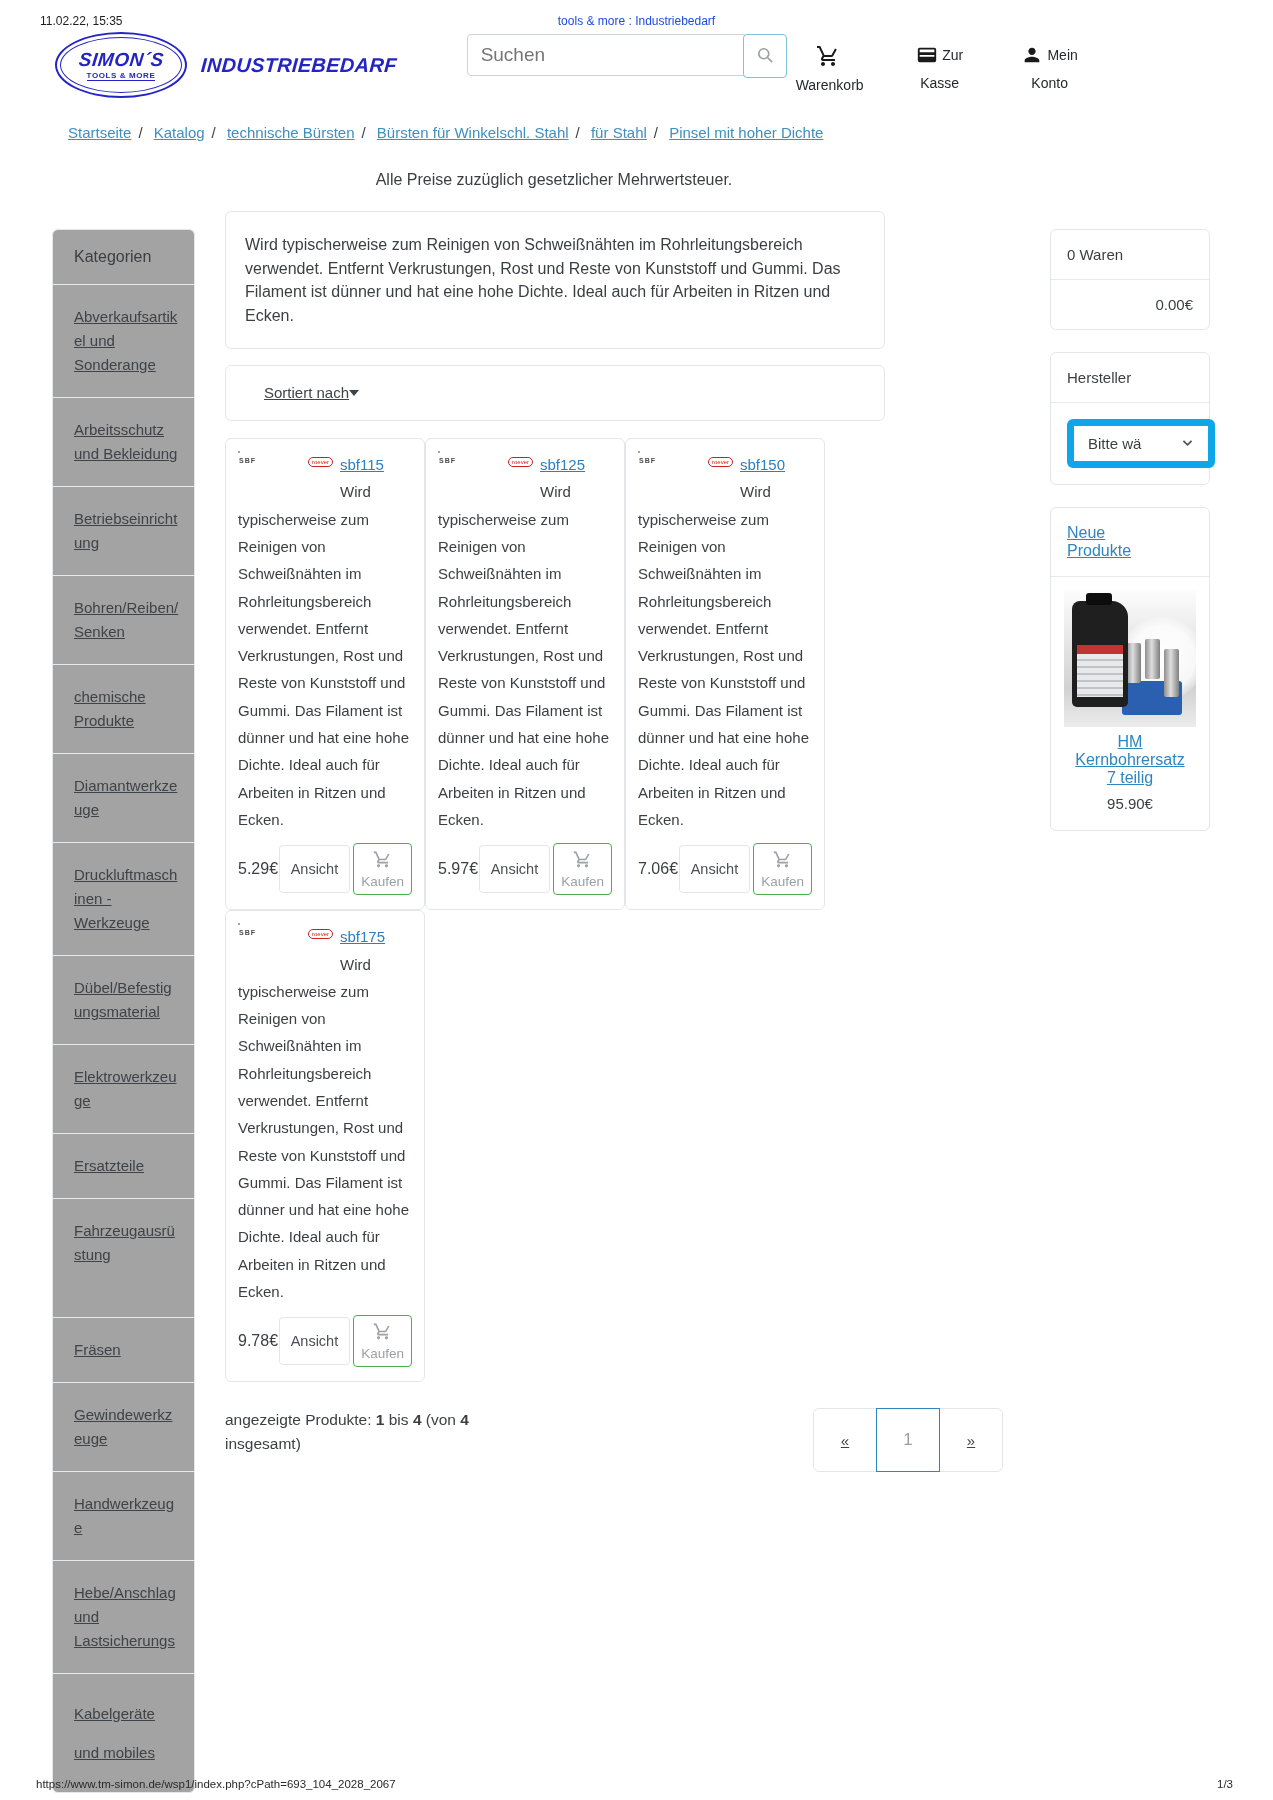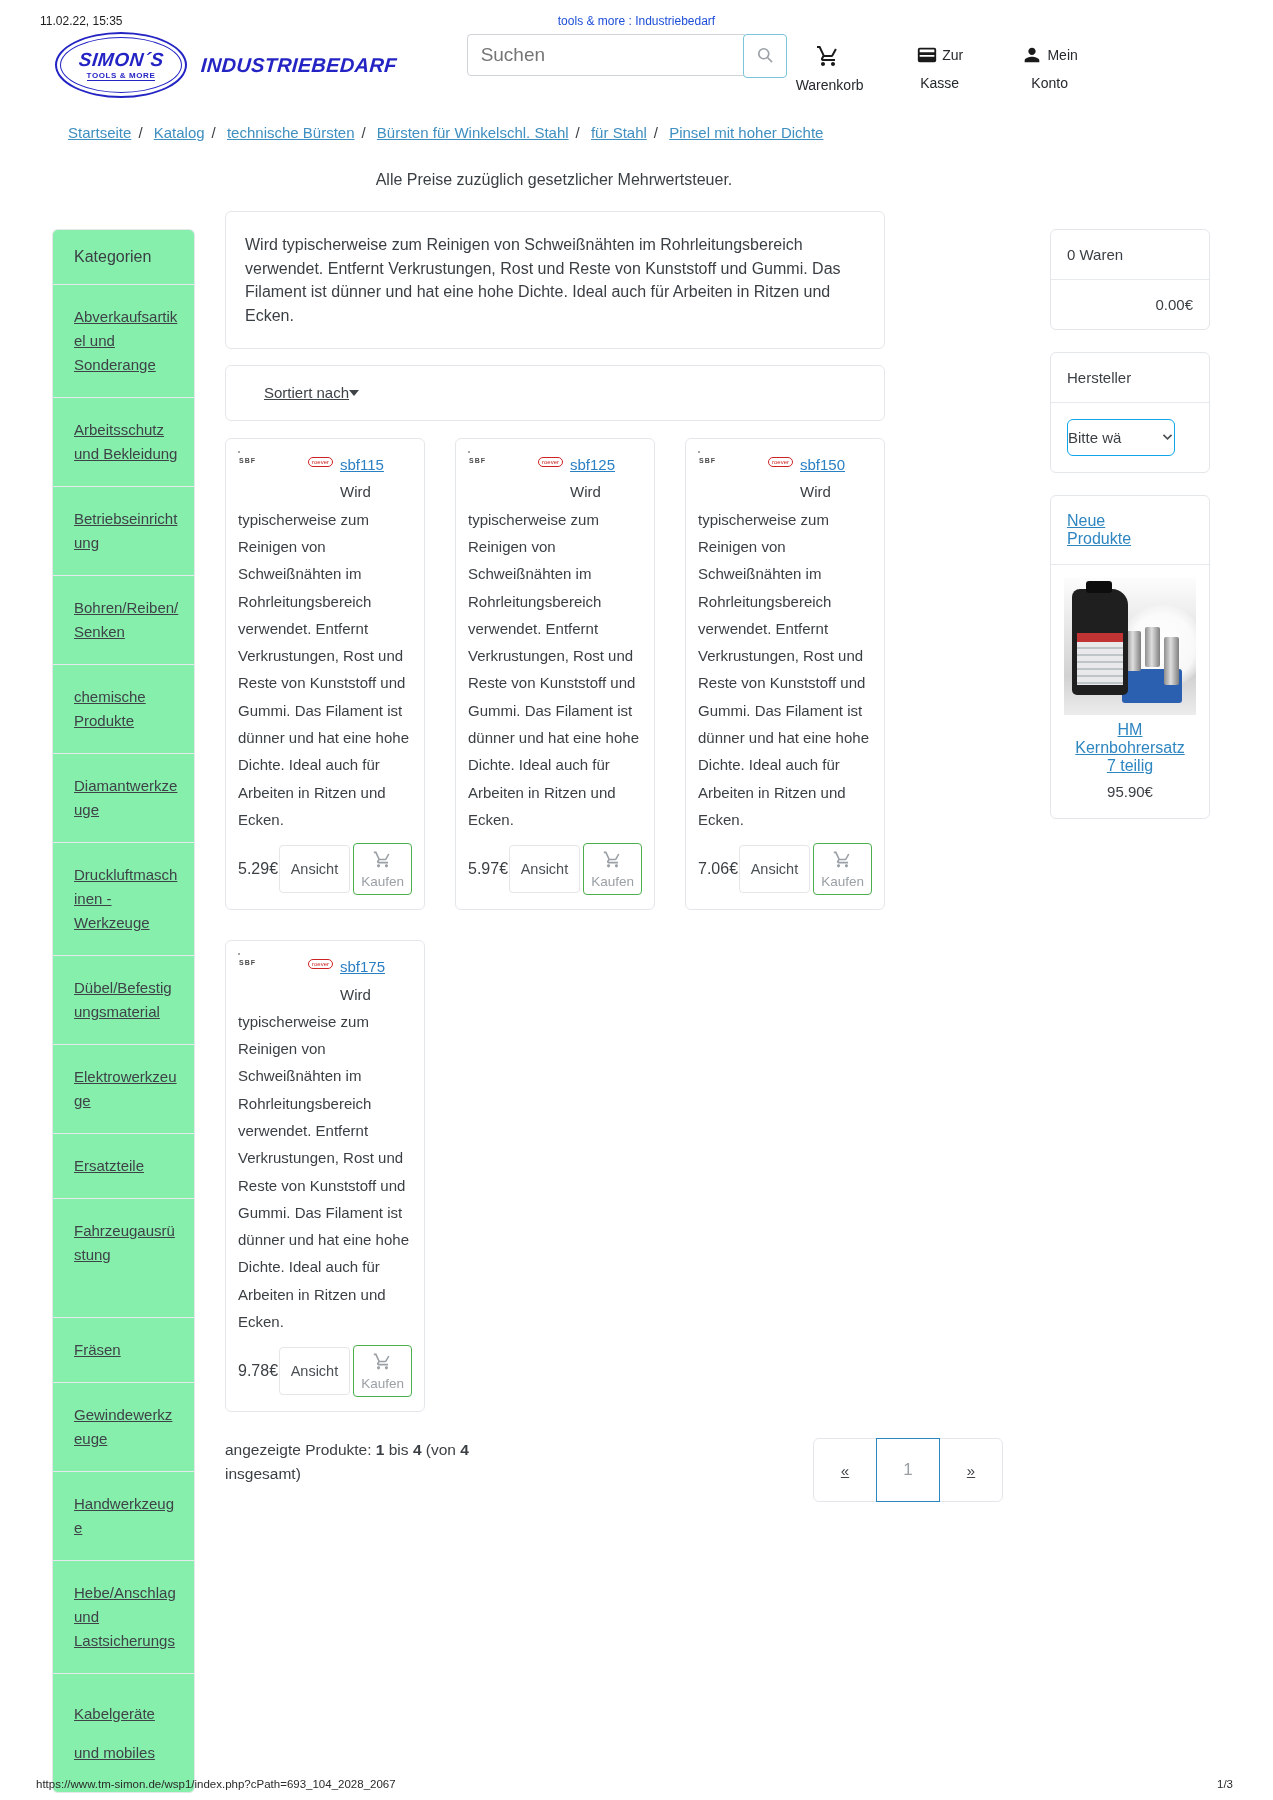--- a/index.html
+++ b/index.html
@@ -34,36 +34,36 @@
   
   .breadcrumb { margin:26px 0 0 68px; font-size:15px; }
   .crumb { color:#3f8fc0; text-decoration:underline; }
   .crumb-sep { color:#3a3f44; margin:0 7px; }
   .notice { margin-top:30px; width:1108px; text-align:center; font-size:16px; color:#3a3f44; }
 
   
   .layout { position:relative; margin-top:22px; }
 
   
-  .sidebar-l { position:absolute; left:52px; top:18px; width:141px; border:1px solid #e4e7ea; border-radius:6px; background:#86efac; }
+  .sidebar-l { position:absolute; left:52px; top:18px; width:141px; border:1px solid #e4e7ea; border-radius:6px; background:#a3a3a3; }
   .sb-head { padding:18px 21px; font-size:16px; border-bottom:1px solid #e7eaec; }
   .sb-item { display:block; padding:20px 15px 20px 21px; border-bottom:1px solid #e7eaec;
     font-size:15px; line-height:1.6; color:#3e4348; text-decoration:underline; overflow-wrap:break-word; word-break:break-word; }
   .sb-item:last-child { border-bottom:none; }
 
   
   .main-col { margin-left:225px; width:786px;margin-top:16px; }
   .desc-box { width:660px; box-sizing:border-box; border:1px solid #e4e7ea; border-radius:6px;
     padding:21px 19px; font-size:16px; line-height:1.47; }
   .sort-box { width:660px; box-sizing:border-box; border:1px solid #e4e7ea; border-radius:6px;
     padding:18px 0 18px 38px; margin-top:16px; }
   .sort-toggle { font-size:15px; color:#3e4348; text-decoration:underline; display:inline-flex; align-items:center; }
   .caret-down { width:0; height:0; border-left:5px solid transparent; border-right:5px solid transparent; border-top:6px solid #3e4348; display:inline-block; }
 
-  .cards { margin-top:17px; width:660px; display:flex; flex-wrap:wrap; gap:30px; }
+  .cards { margin-top:17px; width:660px; display:flex; flex-wrap:wrap; }
   .card { width:200px; box-sizing:border-box; border:1px solid #e4e7ea; border-radius:6px; padding:10px 12px 14px; }
   .prod-p { font-size:15px; line-height:1.82; color:#3a3f44; }
   .brush-fig { float:left; width:96px; margin:2px 6px 14px 0; }
   .brush { width:88px; height:82px; border-radius:50%; margin:0 auto; position:relative;
     background:repeating-conic-gradient(#8f8f8f 0deg 3.5deg, #ececec 3.5deg 7.5deg); }
   .brush::before { content:""; position:absolute; inset:21%; background:#c6c6c6; border:1px solid #9b9b9b; border-radius:50%; }
   .brush::after { content:""; position:absolute; inset:42%; background:#f2f2f2; border:1px solid #8d8d8d; border-radius:50%; }
   .brand-row { display:flex; justify-content:space-between; align-items:center; margin-top:5px; height:11px; padding:0 1px; }
   .sbf-label { font-size:7px; color:#4a4a4a; letter-spacing:1px; font-weight:bold; }
   .stamp { font-size:6px; color:#c22; border:1px solid #c22; border-radius:5px; padding:0 3px; line-height:8px; }
@@ -87,21 +87,21 @@
 
   
   .sidebar-r { position:absolute; left:1050px; top:18px; width:160px; }
   .rbox { border:1px solid #e4e7ea; border-radius:6px; margin-bottom:22px; background:#fff; }
   .rrow { padding:16px; border-bottom:1px solid #e7eaec; font-size:15px; }
   .rbox .rrow:last-child { border-bottom:none; }
   .blue-link { color:#2e86c1; text-decoration:underline; font-size:16px; overflow-wrap:break-word; word-break:break-word; display:block; }
   .cart-link { max-width:104px; }
   .np-link { max-width:88px; }
   .total-row { text-align:right; }
-  .select-box { border:1px solid #0ea5e9; border-radius:6px; padding:9px 0; display:flex; align-items:center;
+  .select-box { border:7px solid #0ea5e9; border-radius:6px; padding:9px 14px; display:flex; align-items:center;
     justify-content:space-between; font-size:15px; color:#3a3f44; width:106px; cursor:pointer; }
   .hm-img { width:132px; height:138px; margin:12px auto 4px; position:relative;
     background:linear-gradient(180deg,#fdfdfd 0%,#d2d2d2 72%,#ececec 100%); overflow:hidden; }
   .hm-blur { position:absolute; right:-8px; top:28px; width:84px; height:84px; border-radius:50%;
     background:radial-gradient(circle,#ffffff 0%,#ffffffcc 55%,#ffffff00 75%); }
   .bottle { position:absolute; left:8px; top:12px; width:56px; height:106px; background:#1f1f1f; border-radius:8px 16px 5px 5px; }
   .bottle-cap { position:absolute; left:22px; top:4px; width:26px; height:12px; background:#0d0d0d; border-radius:3px; }
   .bottle-label { position:absolute; left:13px; top:56px; width:46px; height:52px; background:#e9e9ec;
     background-image:repeating-linear-gradient(180deg,#bfc4c9 0 2px,#e9e9ec 2px 7px); }
   .label-red { position:absolute; left:13px; top:56px; width:46px; height:9px; background:#c23333; }

